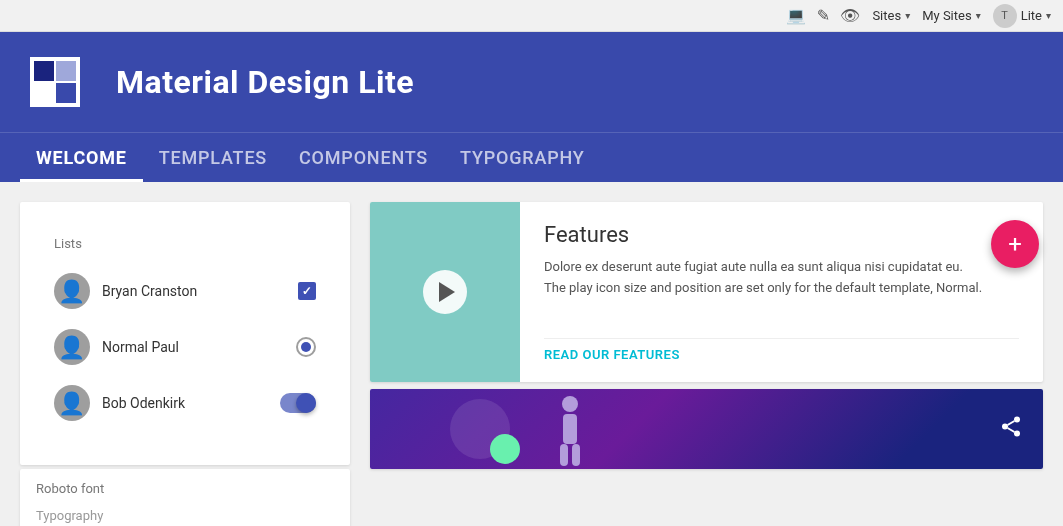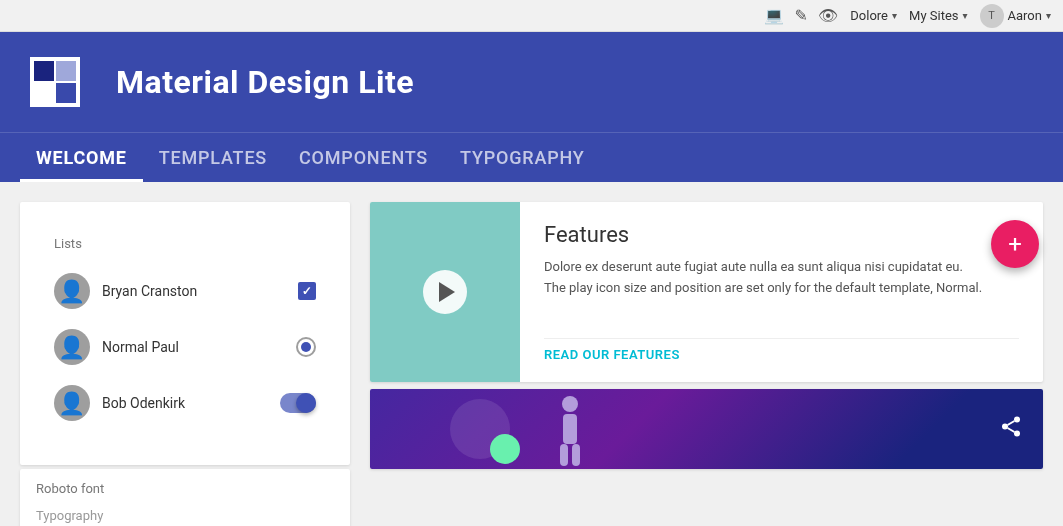--- a/index.html
+++ b/index.html
@@ -337,30 +337,30 @@
 </head>
 <body>
 
 <div class="admin-bar">
   <div class="admin-bar-icons">
     <span class="admin-bar-icon">💻</span>
     <span class="admin-bar-icon">✎</span>
     <span class="admin-bar-icon">👁</span>
   </div>
   <div class="admin-bar-item">
-    <span>Dolore</span>
+    <span>Sites</span>
     <span class="chevron">▾</span>
   </div>
   <div class="admin-bar-item">
     <span>My Sites</span>
     <span class="chevron">▾</span>
   </div>
   <div class="admin-bar-item">
     <div class="admin-avatar">T</div>
-    <span>Aaron</span>
+    <span>Lite</span>
     <span class="chevron">▾</span>
   </div>
 </div>
 
 <div class="header">
   <div class="header-logo">
     <div class="logo-cell dark"></div>
     <div class="logo-cell light"></div>
     <div class="logo-cell white"></div>
     <div class="logo-cell"></div>

